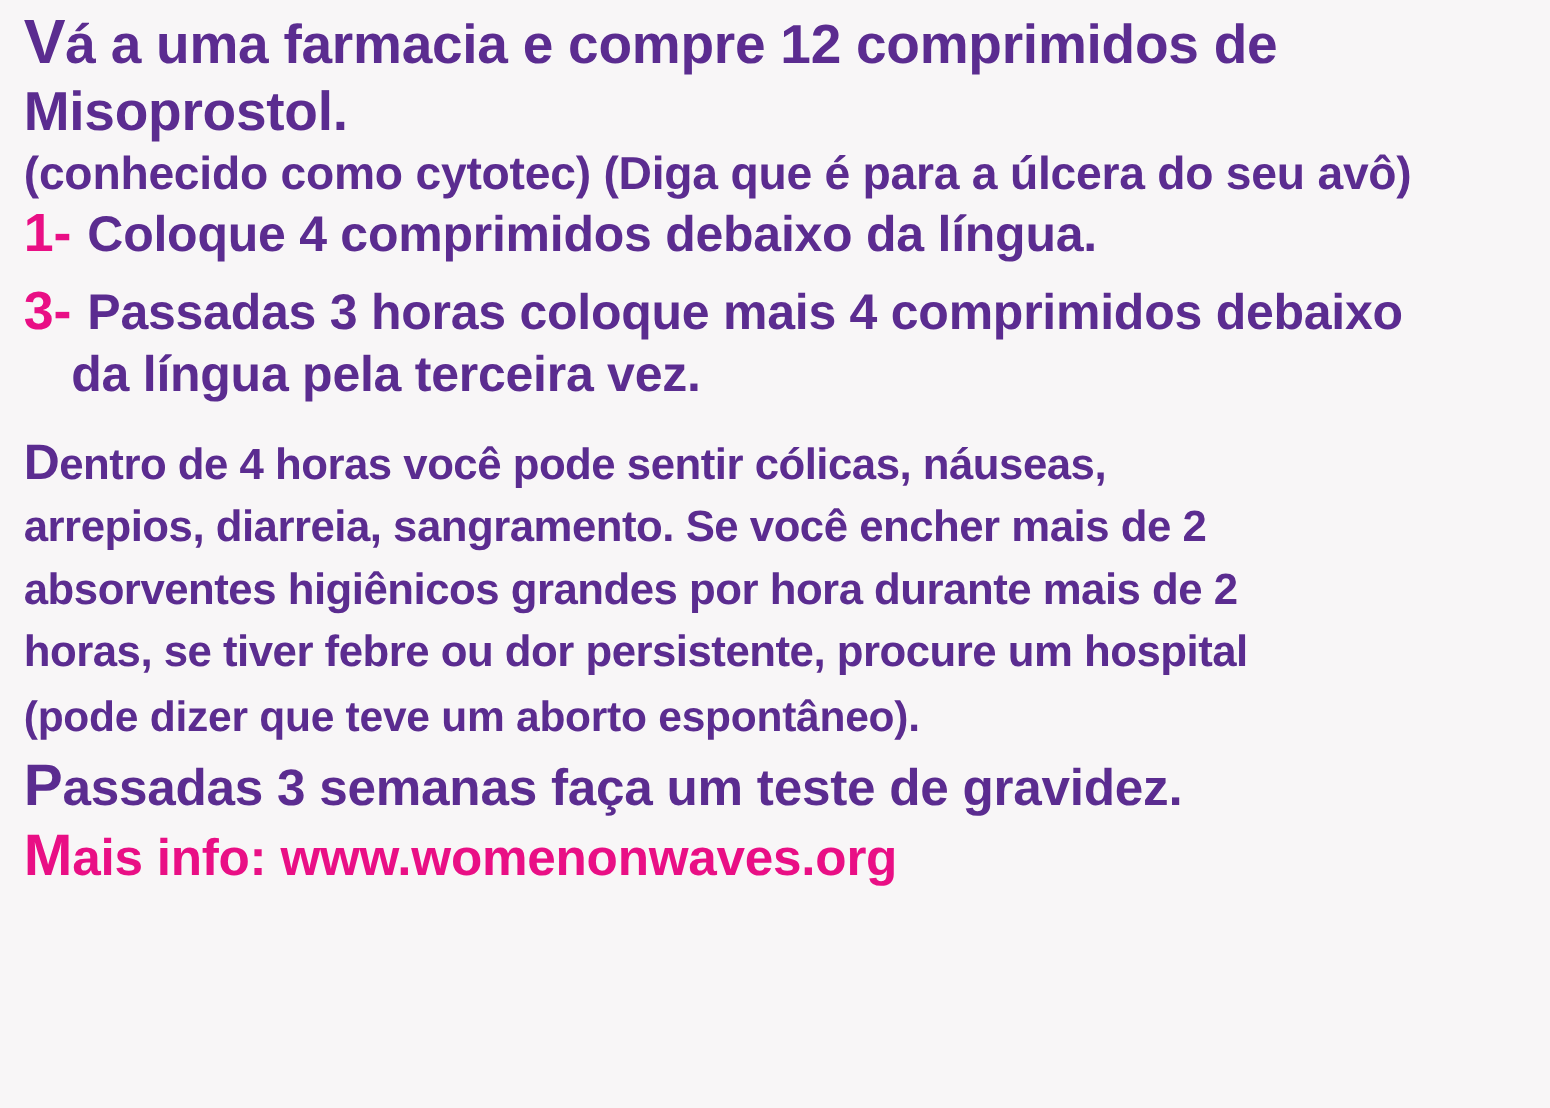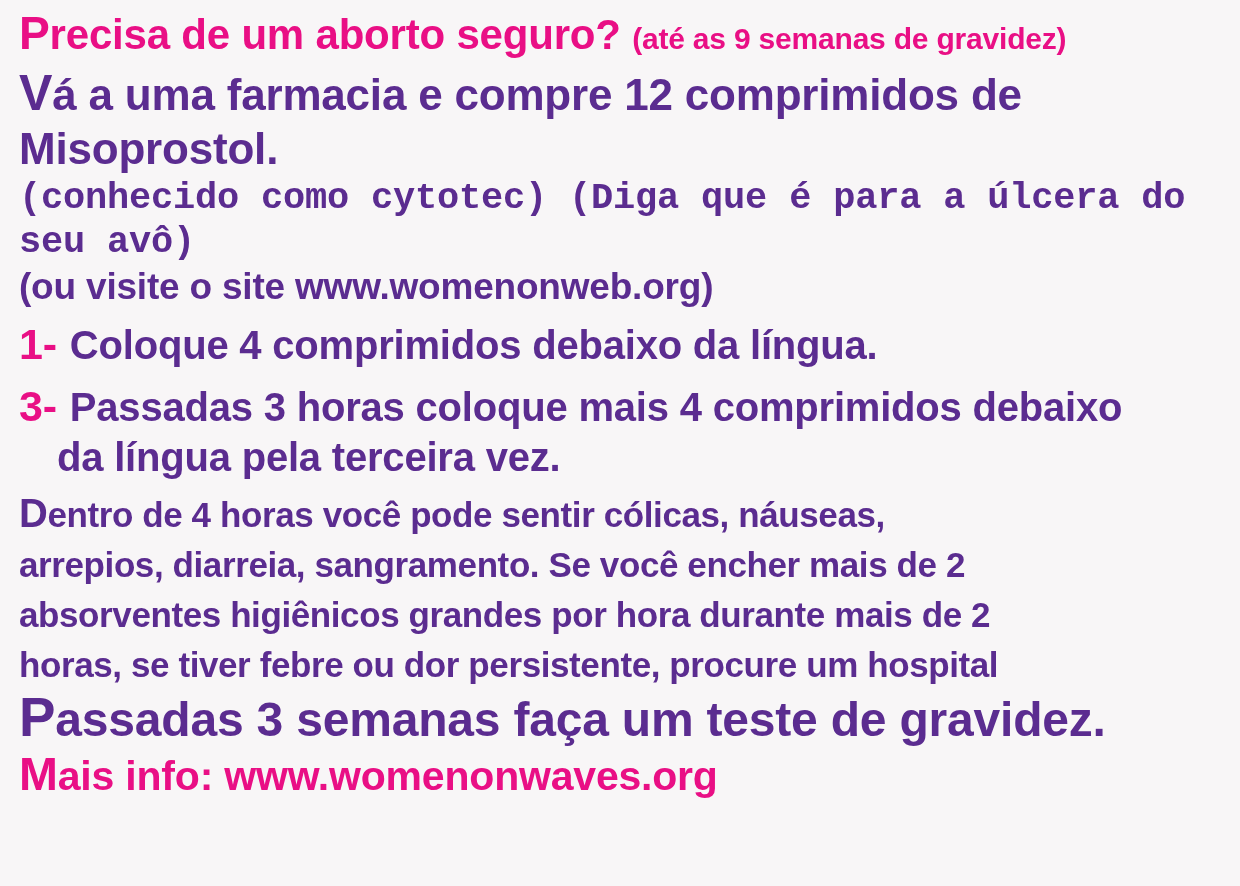--- a/index.html
+++ b/index.html
@@ -40,91 +40,88 @@
 
   
   .intro-line1 {
     font-size: 44px;
     line-height: 54px;
   }
   .intro-line1::first-letter { font-size: 1.14em; }
   .intro-line2 {
     font-size: 37px;
     line-height: 44px;
-    font-family: Liberation Mono, monospace;
   }
   .intro-line3 {
     font-size: 37px;
     line-height: 46px;
     margin-bottom: 8px;
   }
 
   
   .step {
     font-size: 40px;
     padding-left: 38px;
     text-indent: -38px;
   }
   .step-1 { line-height: 52px; margin-bottom: 10px; }
   .step-2 { line-height: 51px; margin-bottom: 10px; }
-  .step-3 { line-height: 50px; margin-bottom: 6px; }
+  .step-3 { line-height: 50px; margin-bottom: 20px; }
   .step .num {
     color: #e90f85;
     font-size: 43px;
     margin-right: 13px;
   }
 
   
   .warning-main {
     font-size: 35px;
     line-height: 50px;
     letter-spacing: -0.4px;
   }
   .warning-main::first-letter { font-size: 1.14em; }
   .warning-note {
     font-size: 34px;
     line-height: 54px;
   }
 
   
   .followup {
-    font-size: 48px;
+    font-size: 41px;
     line-height: 54px;
   }
   .followup::first-letter { font-size: 1.14em; }
   .footer-line {
     font-size: 41px;
     line-height: 54px;
   }
   .footer-line::first-letter { font-size: 1.14em; }
 </style>
 </head>
 <body>
 
 <div class="page">
 
-  <h1 class="heading pink"><span>Precisa de um aborto seguro?</span>
-    <span class="subtitle">(até as 9 semanas de gravidez)</span></h1>
 
   <div class="intro-line1 purple">Vá a uma farmacia e compre 12 comprimidos de Misoprostol.</div>
 
   <div class="intro-line2 purple">(conhecido como cytotec) (Diga que é para a úlcera do seu avô)</div>
 
-  <div class="intro-line3 purple">(ou visite o site www.womenonweb.org)</div>
 
   <div class="step step-1 purple"><span class="num">1-</span><span class="lines">Coloque 4 comprimidos debaixo da língua.</span></div>
 
 
   <div class="step step-3 purple"><span class="num">3-</span><span class="lines">Passadas 3 horas coloque mais 4 comprimidos debaixo
 da língua pela terceira vez.</span></div>
 
   <div class="warning-main lines purple">Dentro de 4 horas você pode sentir cólicas, náuseas,
 arrepios, diarreia, sangramento. Se você encher mais de 2
 absorventes higiênicos grandes por hora durante mais de 2
 horas, se tiver febre ou dor persistente, procure um hospital</div>
 
+  <div class="warning-note purple">(pode dizer que teve um aborto espontâneo).</div>
 
   <div class="followup purple">Passadas 3 semanas faça um teste de gravidez.</div>
 
   <div class="footer-line pink"><span>Mais info:</span>
     <span>www.womenonwaves.org</span></div>
 
 </div>
 
 </body></html>

